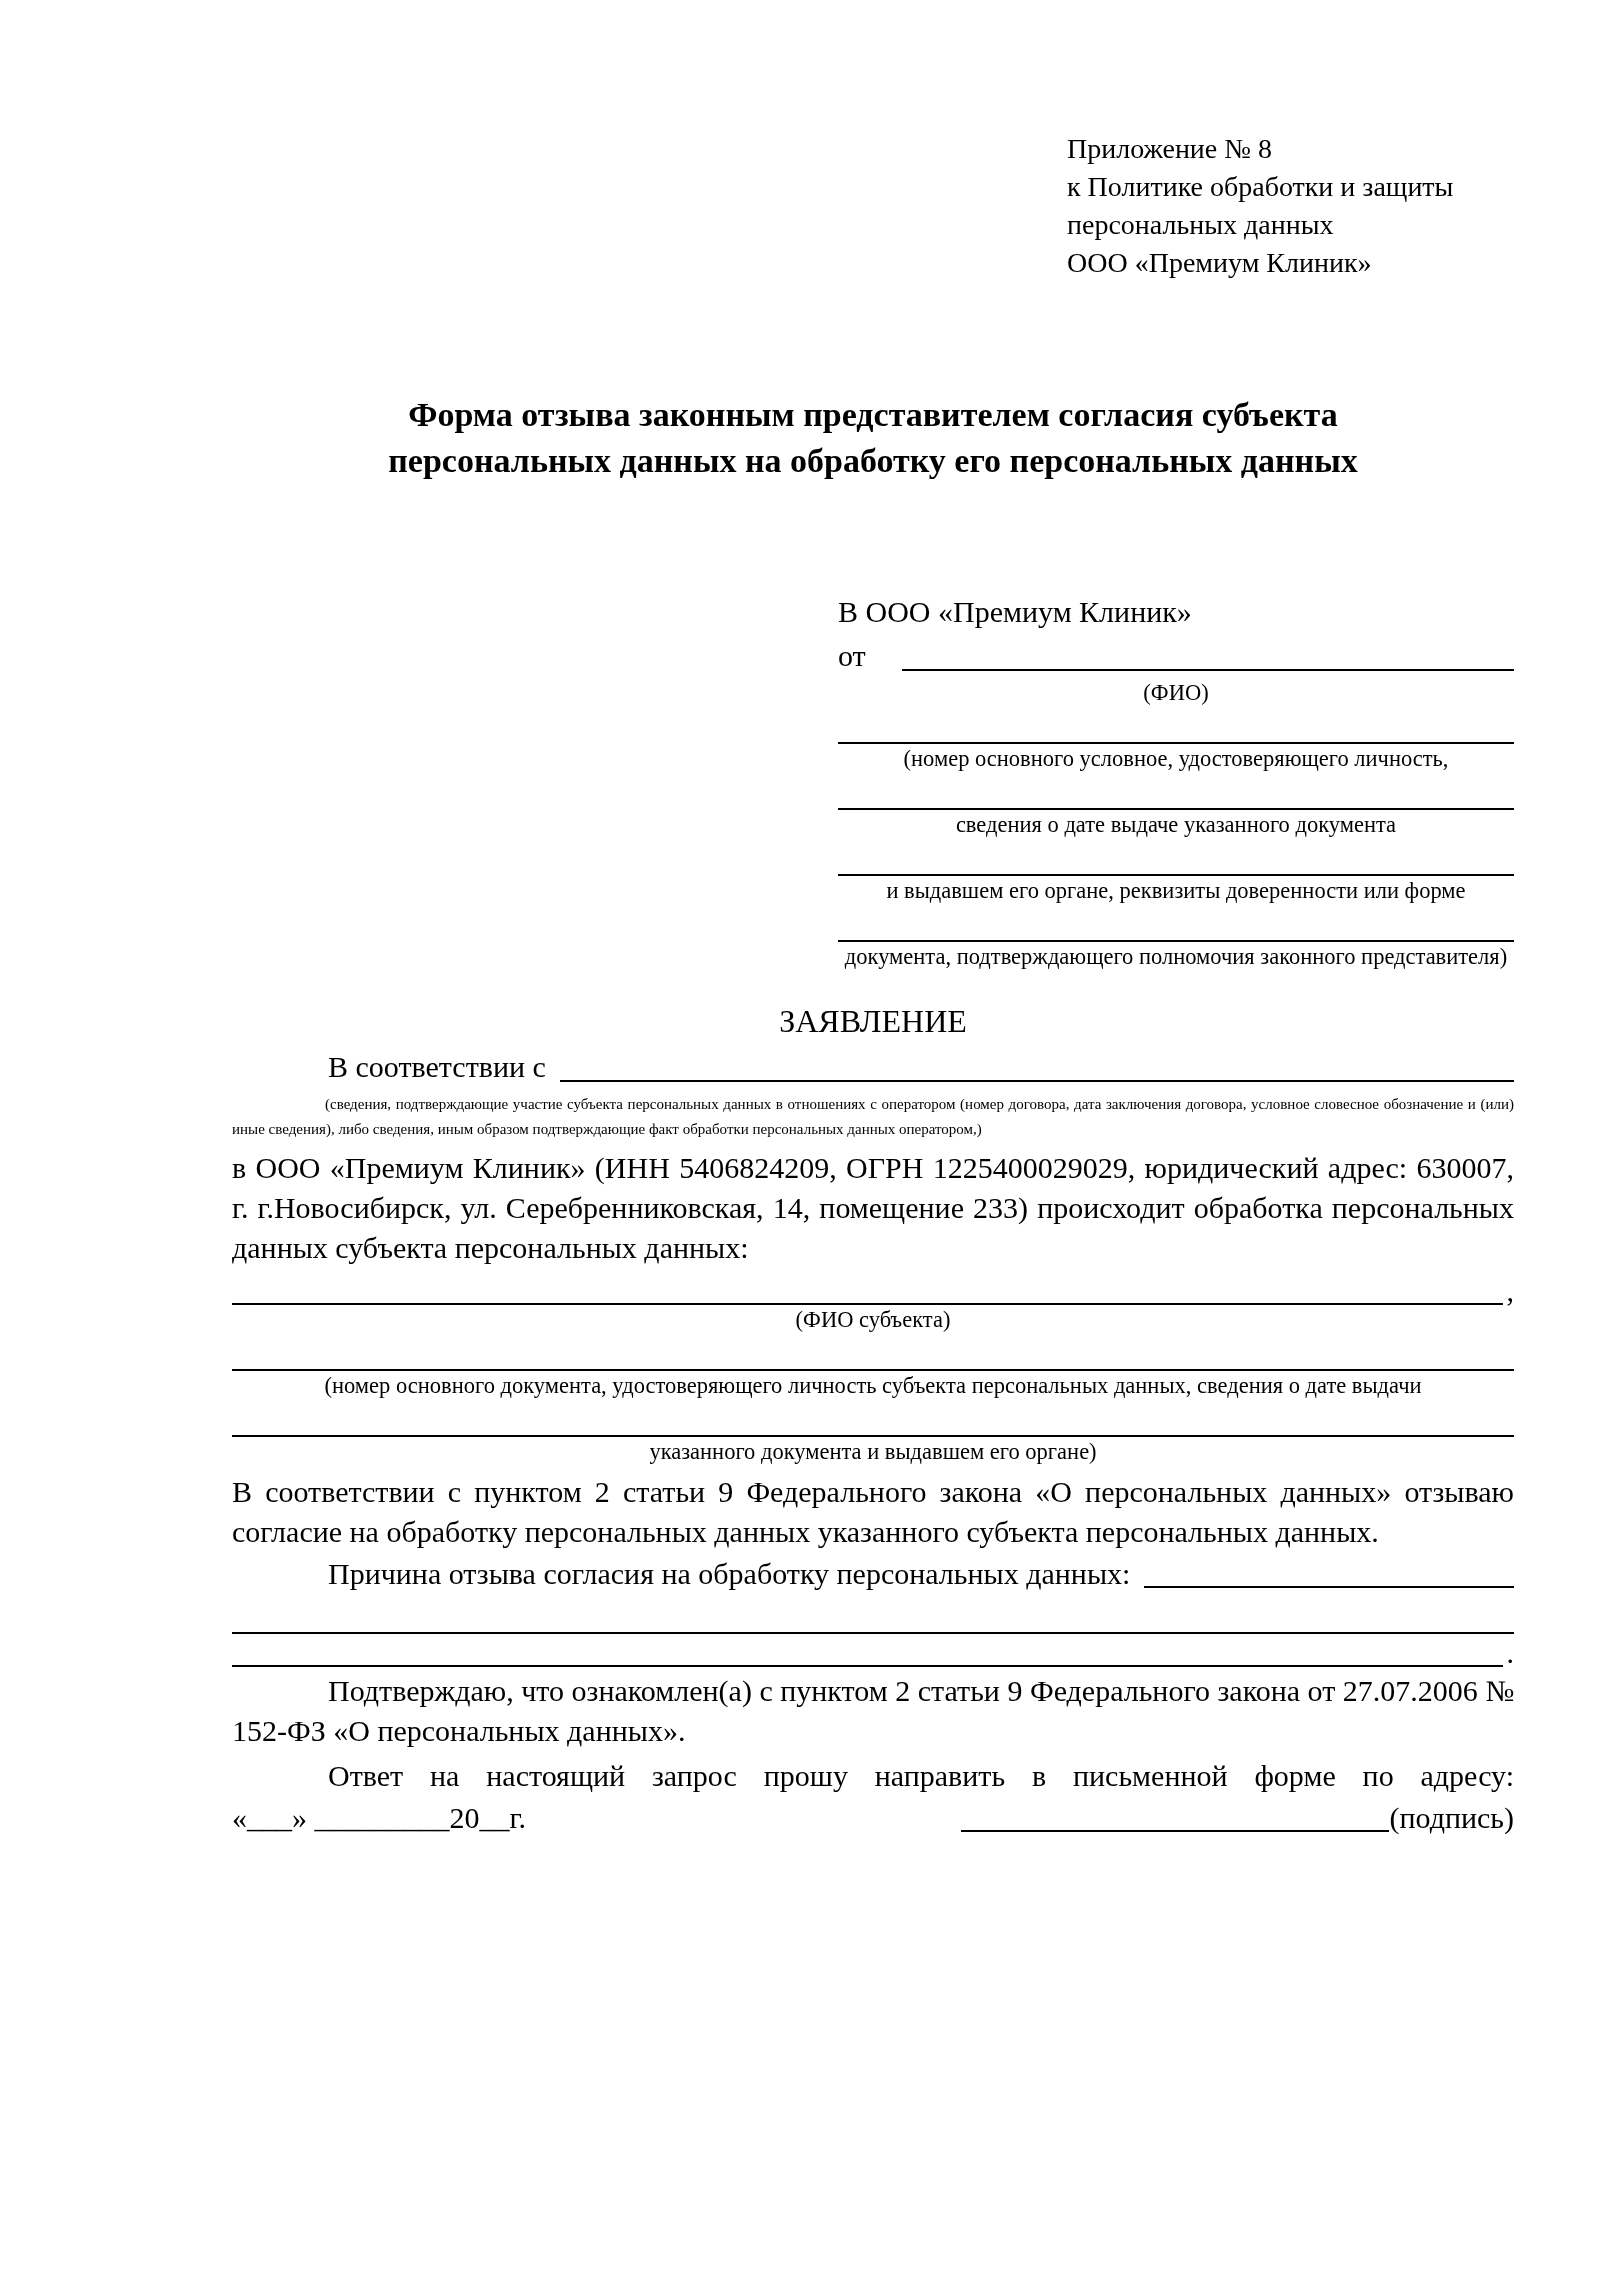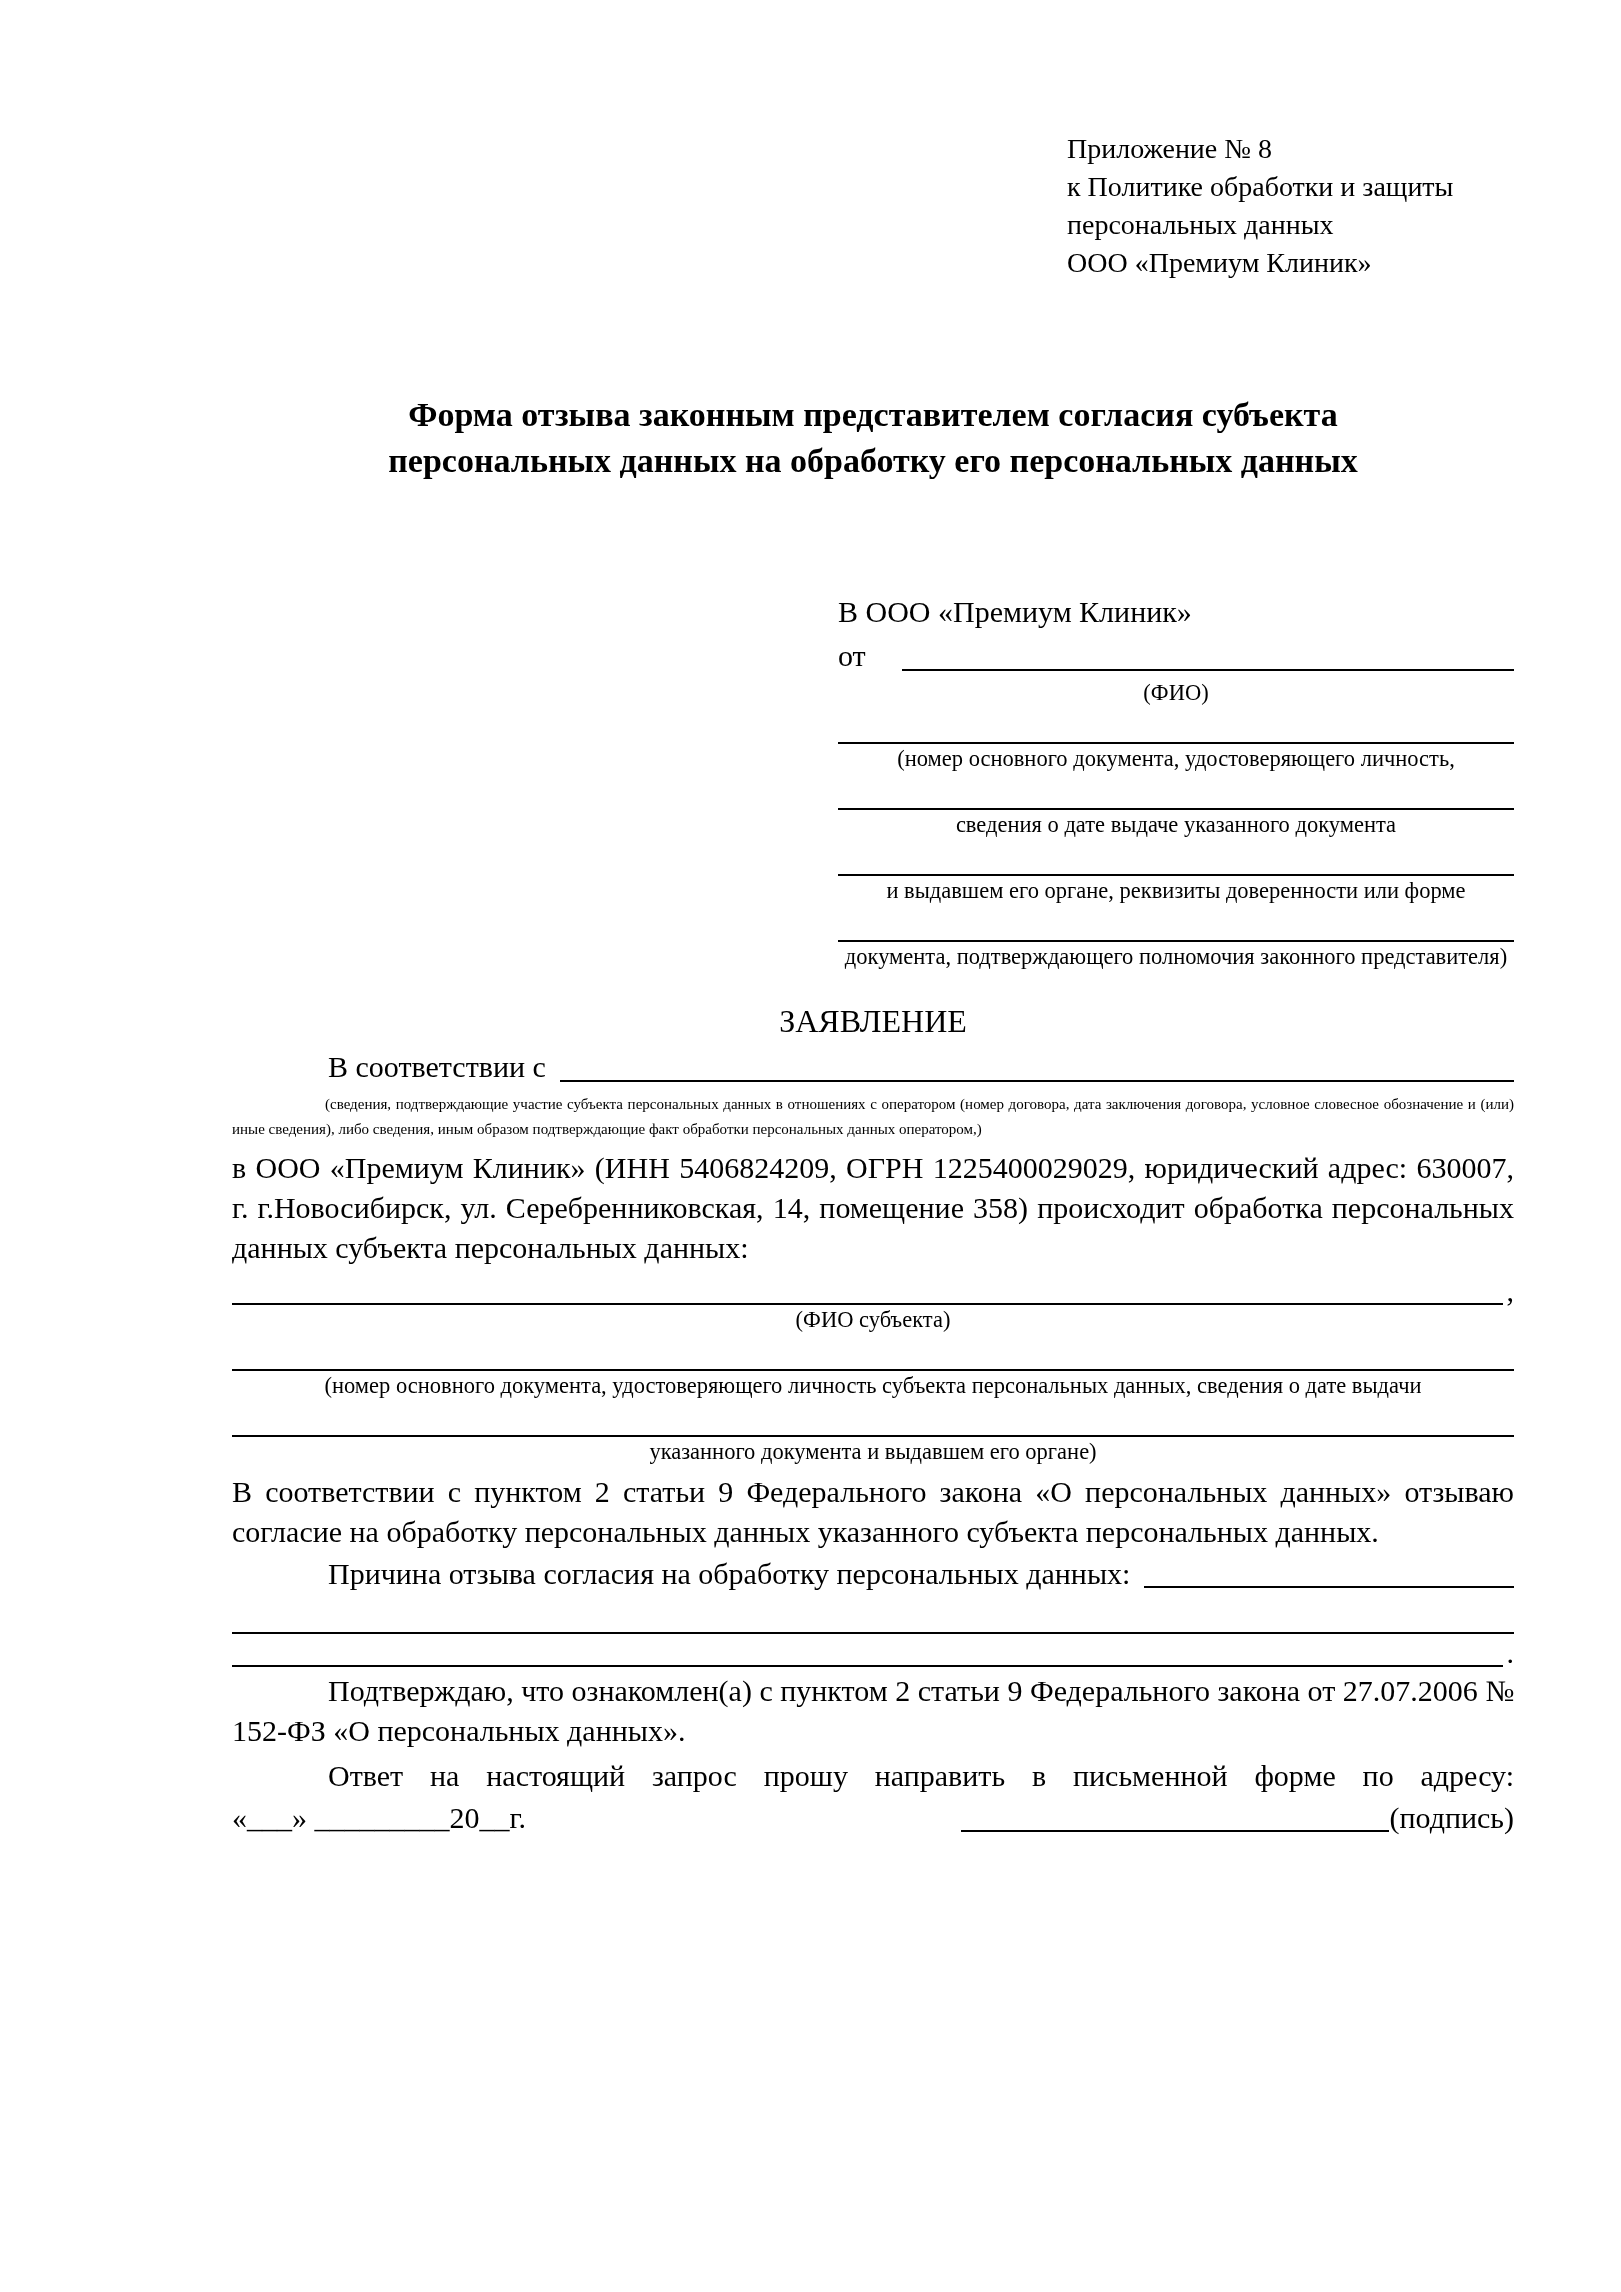--- a/index.html
+++ b/index.html
@@ -105,42 +105,42 @@
 
   <div class="addressee">
     <div class="to-line">В ООО «Премиум Клиник»</div>
     <div class="from-row">
       <span>от</span>
       <span class="blank"></span>
     </div>
     <div class="cap">(ФИО)</div>
 
     <div class="blank-row"></div>
-    <div class="cap">(номер основного документа, удостоверяющего личность,</div>
+    <div class="cap">(номер основного условное, удостоверяющего личность,</div>
 
     <div class="blank-row"></div>
     <div class="cap">сведения о дате выдаче указанного документа</div>
 
     <div class="blank-row"></div>
     <div class="cap">и выдавшем его органе, реквизиты доверенности или форме</div>
 
     <div class="blank-row"></div>
     <div class="cap">документа, подтверждающего полномочия законного представителя)</div>
   </div>
 
   <div class="statement-heading">ЗАЯВЛЕНИЕ</div>
 
   <div class="accordance-row">
     <span>В соответствии с</span>
     <span class="blank"></span>
   </div>
 
   <p class="small-caption">(сведения, подтверждающие участие субъекта персональных данных в отношениях с оператором (номер договора, дата заключения договора, условное словесное обозначение и (или) иные сведения), либо сведения, иным образом подтверждающие факт обработки персональных данных оператором,)</p>
 
-  <p class="body-par">в ООО «Премиум Клиник» (ИНН 5406824209, ОГРН 1225400029029, юридический адрес: 630007, г. г.Новосибирск, ул. Серебренниковская, 14, помещение 358) происходит обработка персональных данных субъекта персональных данных:</p>
+  <p class="body-par">в ООО «Премиум Клиник» (ИНН 5406824209, ОГРН 1225400029029, юридический адрес: 630007, г. г.Новосибирск, ул. Серебренниковская, 14, помещение 233) происходит обработка персональных данных субъекта персональных данных:</p>
 
   <div class="fill-row h28 mt10">
     <span class="blank"></span>
     <span class="tail">,</span>
   </div>
   <div class="cap">(ФИО субъекта)</div>
 
   <div class="blank-row"></div>
   <div class="cap">(номер основного документа, удостоверяющего личность субъекта персональных данных, сведения о дате выдачи</div>
 

